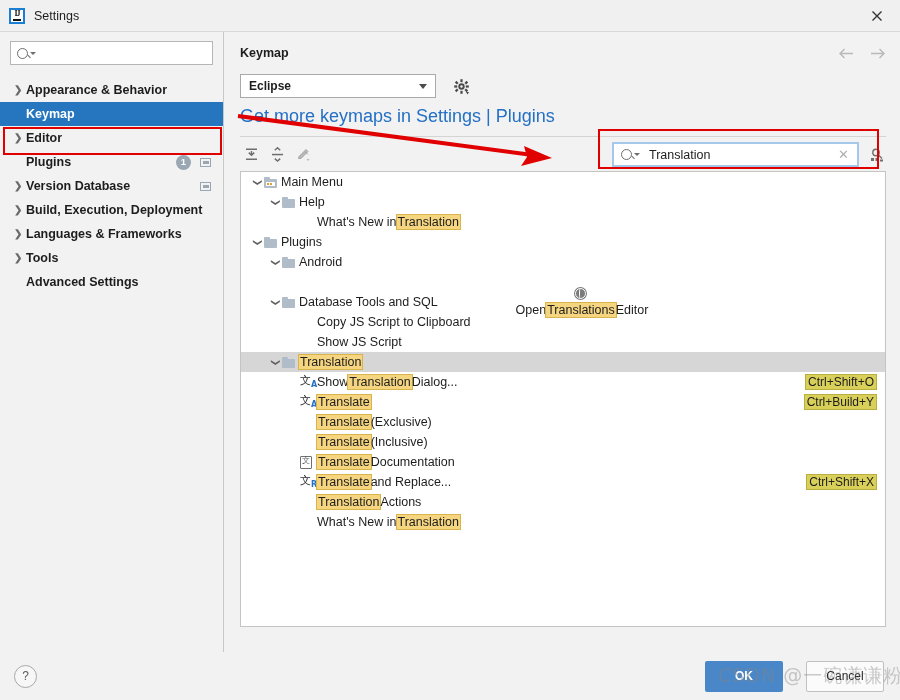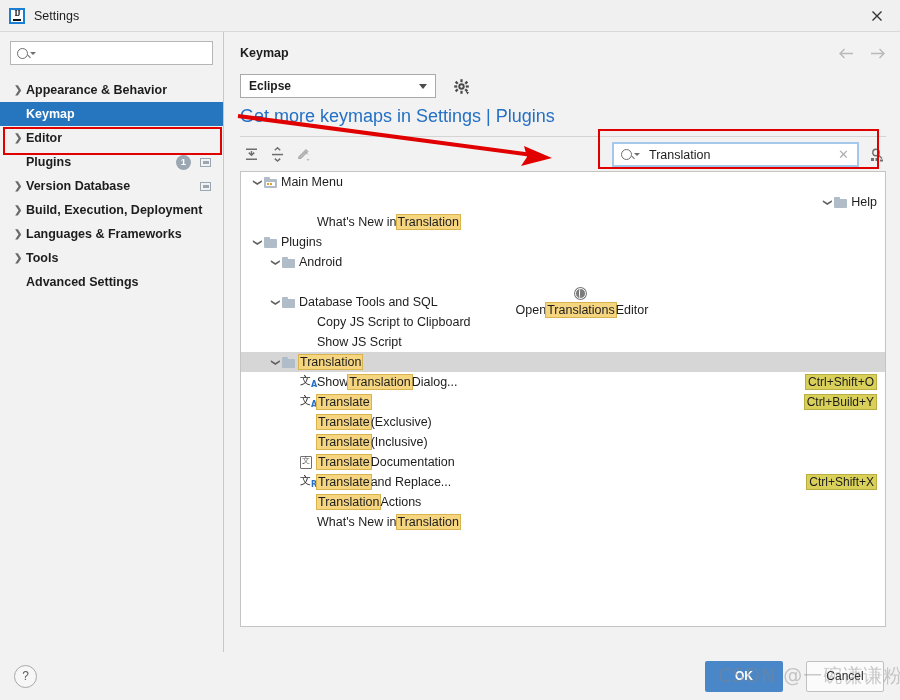--- a/index.html
+++ b/index.html
@@ -674,21 +674,21 @@
             <span class="fold">
               <span class="fold-t"></span>
               <span class="fold-b"></span>
               <span class="mm-extra"></span>
             </span>
           </span>
           <span class="tlabel">
             <span>Main Menu</span>
           </span>
         </div>
-        <div class="trow" style="padding-left: 28px; justify-content: flex-end;">
+        <div class="trow" style="padding-left: 28px;">
           <span class="tchev" style="transform: rotate(90deg);">❯</span>
           <span class="ticon">
             <span class="fold">
               <span class="fold-t"></span>
               <span class="fold-b"></span>
             </span>
           </span>
           <span class="tlabel">
             <span>Help</span>
           </span>

